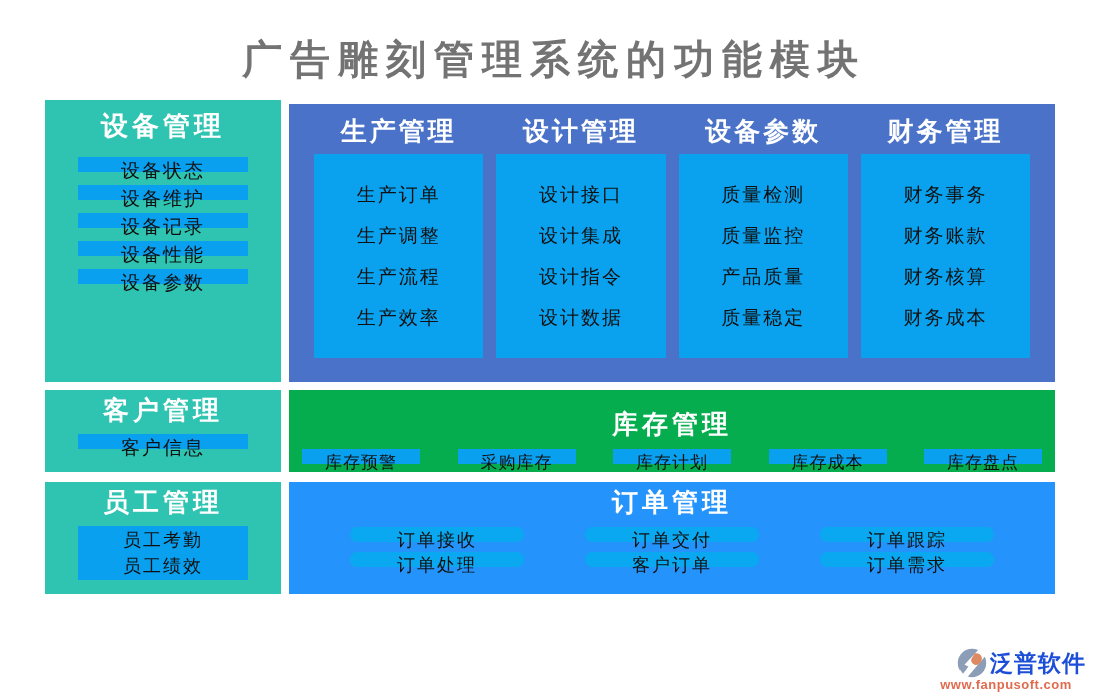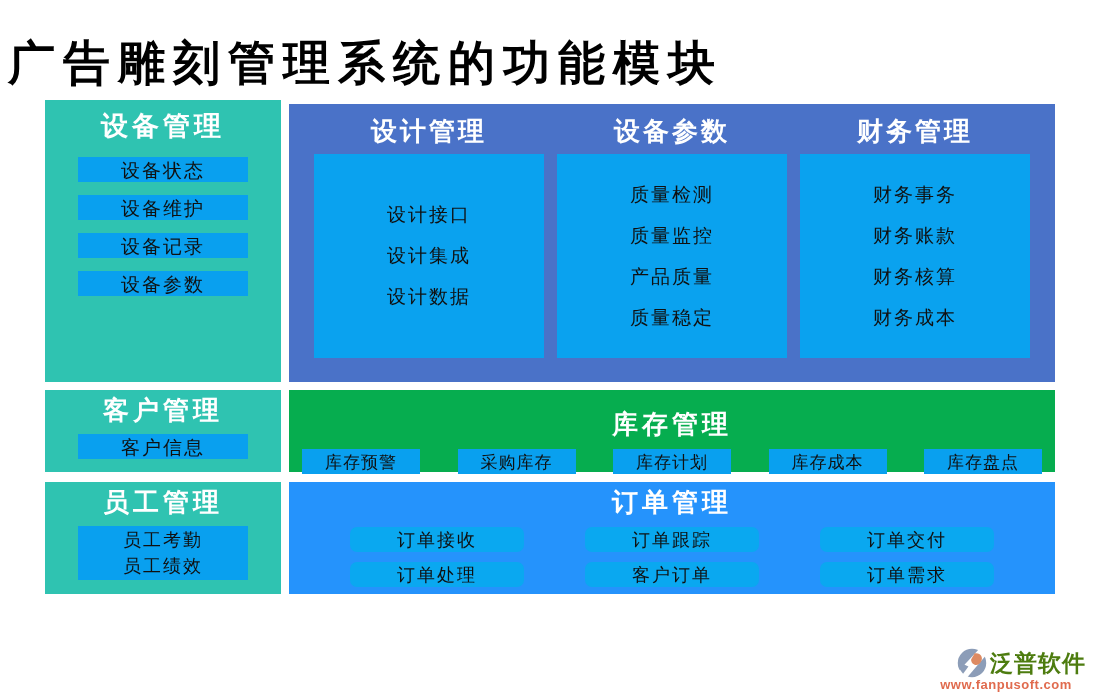--- a/index.html
+++ b/index.html
@@ -5,35 +5,35 @@
   html,body{margin:0;padding:0;}
   body{
     width:1100px;height:700px;position:relative;overflow:hidden;
     background:#ffffff;
     font-family:"Liberation Serif","DejaVu Serif",serif;
   }
   .stage{position:absolute;left:0;top:0;width:1100px;height:700px;}
 
   .title{
     position:absolute;top:32px;left:0;width:100%;
-    text-align:left;font-size:47px;font-weight:bold;
-    color:#000000;letter-spacing:8px;text-indent:8px;
+    text-align:center;font-size:40px;font-weight:bold;
+    color:#737373;letter-spacing:8px;text-indent:8px;
   }
 
   .panel{position:absolute;font-family:Liberation Serif, serif;}
   .teal{background:#2fc3b1;}
 
   
   .p-equip{left:45px;top:100px;width:236px;height:282px;}
   .panel-h{
     text-align:center;color:#ffffff;font-weight:bold;
     font-size:27px;letter-spacing:4px;padding-top:8px;line-height:36px;
   }
   .btn{
-    width:170px;height:25px;margin:13px auto 0;
+    width:170px;height:15px;margin:13px auto 0;
     background:#09a0ef;color:#101010;
     font-size:19px;line-height:27px;text-align:center;letter-spacing:2px;
   }
   .p-equip .btn:first-of-type{margin-top:19px;}
 
   
   .p-main{
     left:289px;top:104px;width:766px;height:278px;background:#4a72c8;
     display:flex;gap:13px;padding:6px 25px 24px;box-sizing:border-box;
   }
@@ -83,50 +83,61 @@
   .ord-row + .ord-row{margin-top:10px;}
   .ord-row .btn{width:174px;margin:0;background:#0aa8f0;font-size:18px;border-radius:7px;}
 
   
   .footer{
     position:absolute;right:14px;bottom:8px;width:160px;
     font-family:"Liberation Sans","DejaVu Sans",sans-serif;
   }
   .brand-row{display:flex;align-items:center;justify-content:flex-end;gap:2px;}
   .brand-name{
-    font-size:23px;font-weight:bold;color:#4d7c0f;letter-spacing:1px;
+    font-size:23px;font-weight:bold;color:#1d4ed8;letter-spacing:1px;
   }
   .brand-url{
     text-align:center;font-size:13px;color:#e06b4e;
     letter-spacing:0.5px;margin-top:-2px;font-weight:bold;
   }
 </style>
 </head>
 <body>
 
 <div class="stage">
 
   <div class="title">广告雕刻管理系统的功能模块</div>
 
   <div class="panel teal p-equip">
     <div class="panel-h">设备管理</div>
     <div class="btn">设备状态</div>
     <div class="btn">设备维护</div>
     <div class="btn">设备记录</div>
+    <div class="btn">设备性能</div>
     <div class="btn">设备参数</div>
   </div>
 
   <div class="panel p-main">
 
+    <div class="col">
+      <div class="col-h">生产管理</div>
+      <div class="card">
+        <div class="mod">生产订单</div>
+        <div class="mod">生产调整</div>
+        <div class="mod">生产流程</div>
+        <div class="mod">生产效率</div>
+      </div>
+    </div>
 
     <div class="col">
       <div class="col-h">设计管理</div>
       <div class="card">
         <div class="mod">设计接口</div>
         <div class="mod">设计集成</div>
+        <div class="mod">设计指令</div>
         <div class="mod">设计数据</div>
       </div>
     </div>
 
     <div class="col">
       <div class="col-h">设备参数</div>
       <div class="card">
         <div class="mod">质量检测</div>
         <div class="mod">质量监控</div>
         <div class="mod">产品质量</div>
@@ -167,22 +178,22 @@
     <div class="btn-tall">
       <div class="line">员工考勤</div>
       <div class="line">员工绩效</div>
     </div>
   </div>
 
   <div class="panel p-order">
     <div class="panel-h">订单管理</div>
     <div class="ord-row">
       <div class="btn">订单接收</div>
+      <div class="btn">订单交付</div>
       <div class="btn">订单跟踪</div>
-      <div class="btn">订单交付</div>
     </div>
     <div class="ord-row">
       <div class="btn">订单处理</div>
       <div class="btn">客户订单</div>
       <div class="btn">订单需求</div>
     </div>
   </div>
 
   <div class="footer">
     <div class="brand-row">

